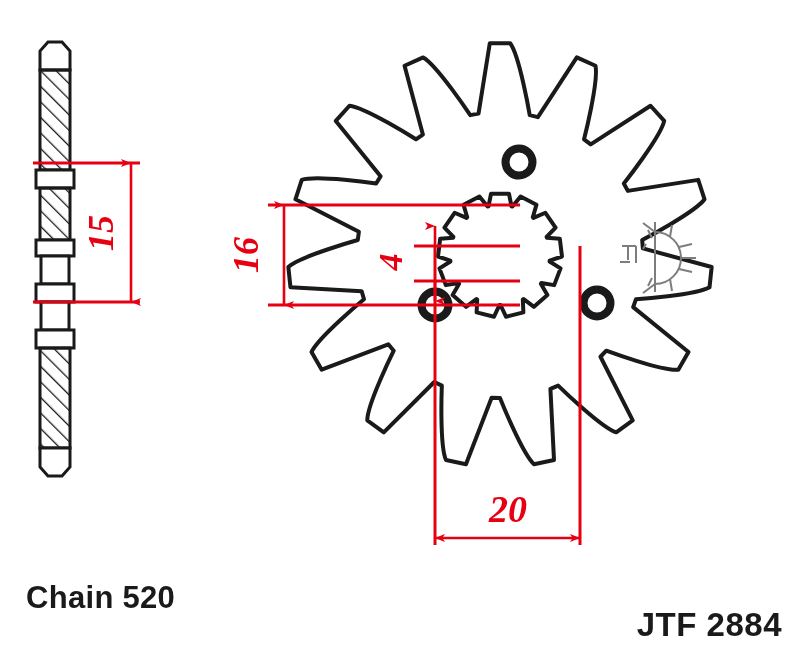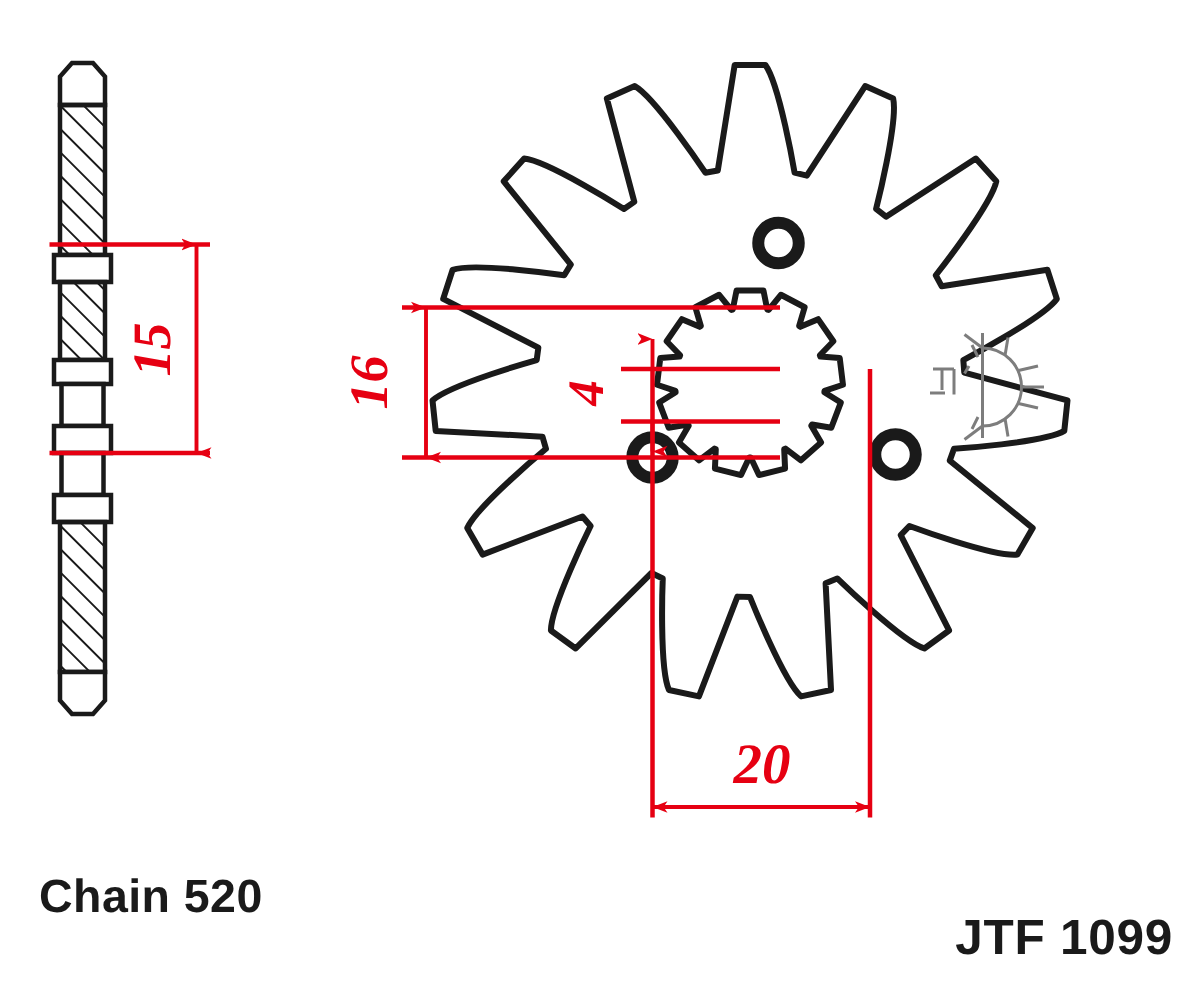--- a/index.html
+++ b/index.html
@@ -131,14 +131,14 @@
 
       <text x="0" y="0" fill="#e60012" font-size="36" font-family="Liberation Serif, serif" font-style="italic" font-weight="bold" text-anchor="middle" transform="translate(258,255) rotate(-90)">16</text>
 
       <text x="0" y="0" fill="#e60012" font-size="34" font-family="Liberation Serif, serif" font-style="italic" font-weight="bold" text-anchor="middle" transform="translate(402,262) rotate(-90)">4</text>
 
       <text x="508" y="522" fill="#e60012" font-size="38" font-family="Liberation Serif, serif" font-style="italic" font-weight="bold" text-anchor="middle">20</text>
     </g>
   </svg>
 
   <div class="lbl" id="chain-label">Chain 520</div>
-  <div class="lbl" id="part-label">JTF 1099</div>
+  <div class="lbl" id="part-label">JTF 2884</div>
 </div>
 
 </body></html>

